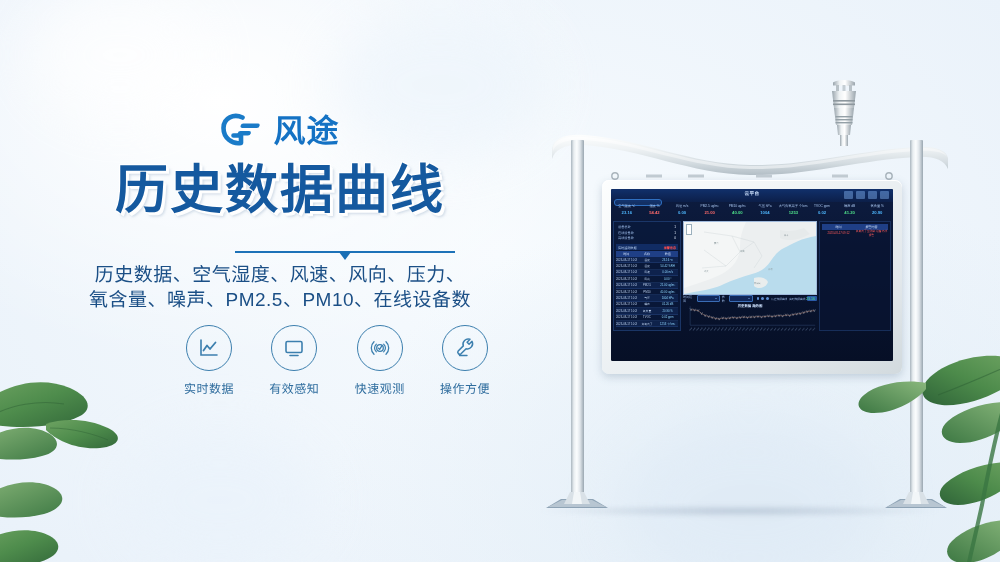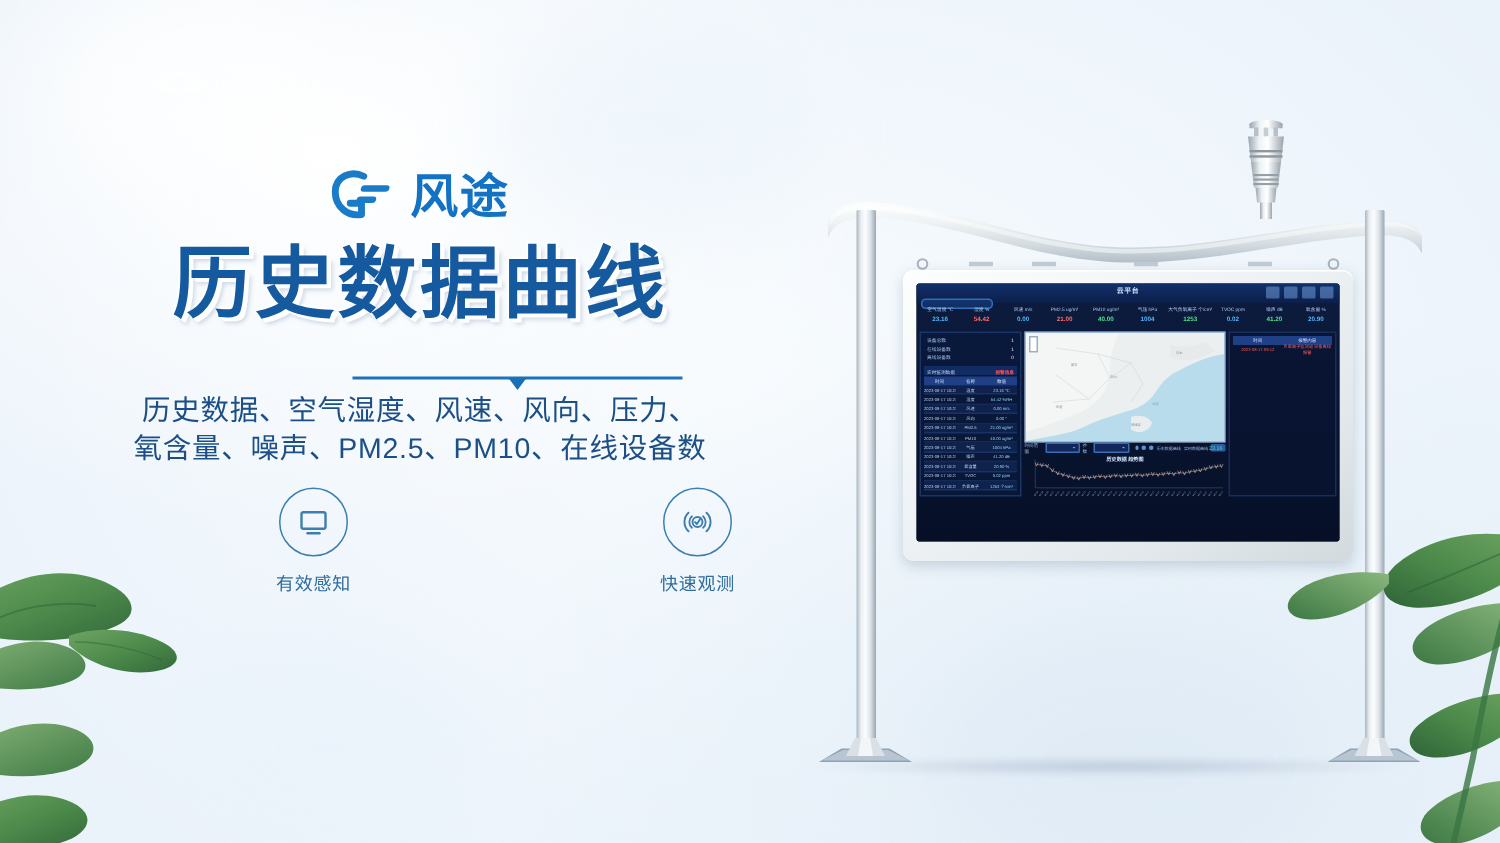--- a/index.html
+++ b/index.html
@@ -254,20 +254,29 @@
         <div class="tri"></div>
     </div>
 
     <div class="subtitle">
       <div>历史数据、空气湿度、风速、风向、压力、</div>
       <div>氧含量、噪声、PM2.5、PM10、在线设备数</div>
     </div>
 
     <div class="features">
 
+      <div class="feat">
+        <div class="circle">
+          <svg width="24" height="24" viewBox="0 0 24 24">
+            <path d="M4 4 L4 19 L20 19" fill="none" stroke="#3c7fae" stroke-width="1.6" stroke-linecap="round"></path>
+            <path d="M6.5 14.5 L10 9.5 L13 13 L18.5 6.5" fill="none" stroke="#3c7fae" stroke-width="1.8" stroke-linecap="round" stroke-linejoin="round"></path>
+          </svg>
+        </div>
+        <div class="flabel">实时数据</div>
+      </div>
 
       <div class="feat">
         <div class="circle">
           <svg width="24" height="24" viewBox="0 0 24 24">
             <rect x="4" y="5.5" width="16" height="11" rx="1.4" fill="none" stroke="#3c7fae" stroke-width="1.6"></rect>
             <path d="M8 19.5 L16 19.5" stroke="#3c7fae" stroke-width="1.6" stroke-linecap="round"></path>
           </svg>
         </div>
         <div class="flabel">有效感知</div>
       </div>
@@ -279,20 +288,29 @@
             <path d="M18 5.8 A8.5 8.5 0 0 1 18 18.2" fill="none" stroke="#3c7fae" stroke-width="1.3" stroke-linecap="round"></path>
             <path d="M8.3 15.8 A5 5 0 0 1 8.3 8.2" fill="none" stroke="#3c7fae" stroke-width="1.2" stroke-linecap="round"></path>
             <path d="M15.7 8.2 A5 5 0 0 1 15.7 15.8" fill="none" stroke="#3c7fae" stroke-width="1.2" stroke-linecap="round"></path>
             <circle cx="12" cy="12" r="3.3" fill="none" stroke="#3c7fae" stroke-width="1.3"></circle>
             <path d="M10.4 12.1 L11.6 13.4 L14 9.6" fill="none" stroke="#3c7fae" stroke-width="1.3" stroke-linecap="round" stroke-linejoin="round"></path>
           </svg>
         </div>
         <div class="flabel">快速观测</div>
       </div>
 
+      <div class="feat">
+        <div class="circle">
+          <svg width="24" height="24" viewBox="0 0 24 24">
+            <path d="M19 5.3 L16.1 8.2 L14.1 6.2 L17 3.3 A5.2 5.2 0 0 0 10.3 9.9 L5.2 15 A2 2 0 0 0 8 17.8 L13.1 12.7 A5.2 5.2 0 0 0 19 5.3 Z" fill="none" stroke="#3c7fae" stroke-width="1.5" stroke-linejoin="round"></path>
+            <path d="M6.5 19.5 L14 19.5" stroke="#3c7fae" stroke-width="1.4" stroke-linecap="round"></path>
+          </svg>
+        </div>
+        <div class="flabel">操作方便</div>
+      </div>
 
     </div>
   </div>
 
   <div class="station">
 
     <svg class="sensor" viewBox="0 0 48 70">
       <defs>
         <linearGradient id="mg" x1="0" x2="1">
           <stop offset="0" stop-color="#9aa5ad"></stop>

